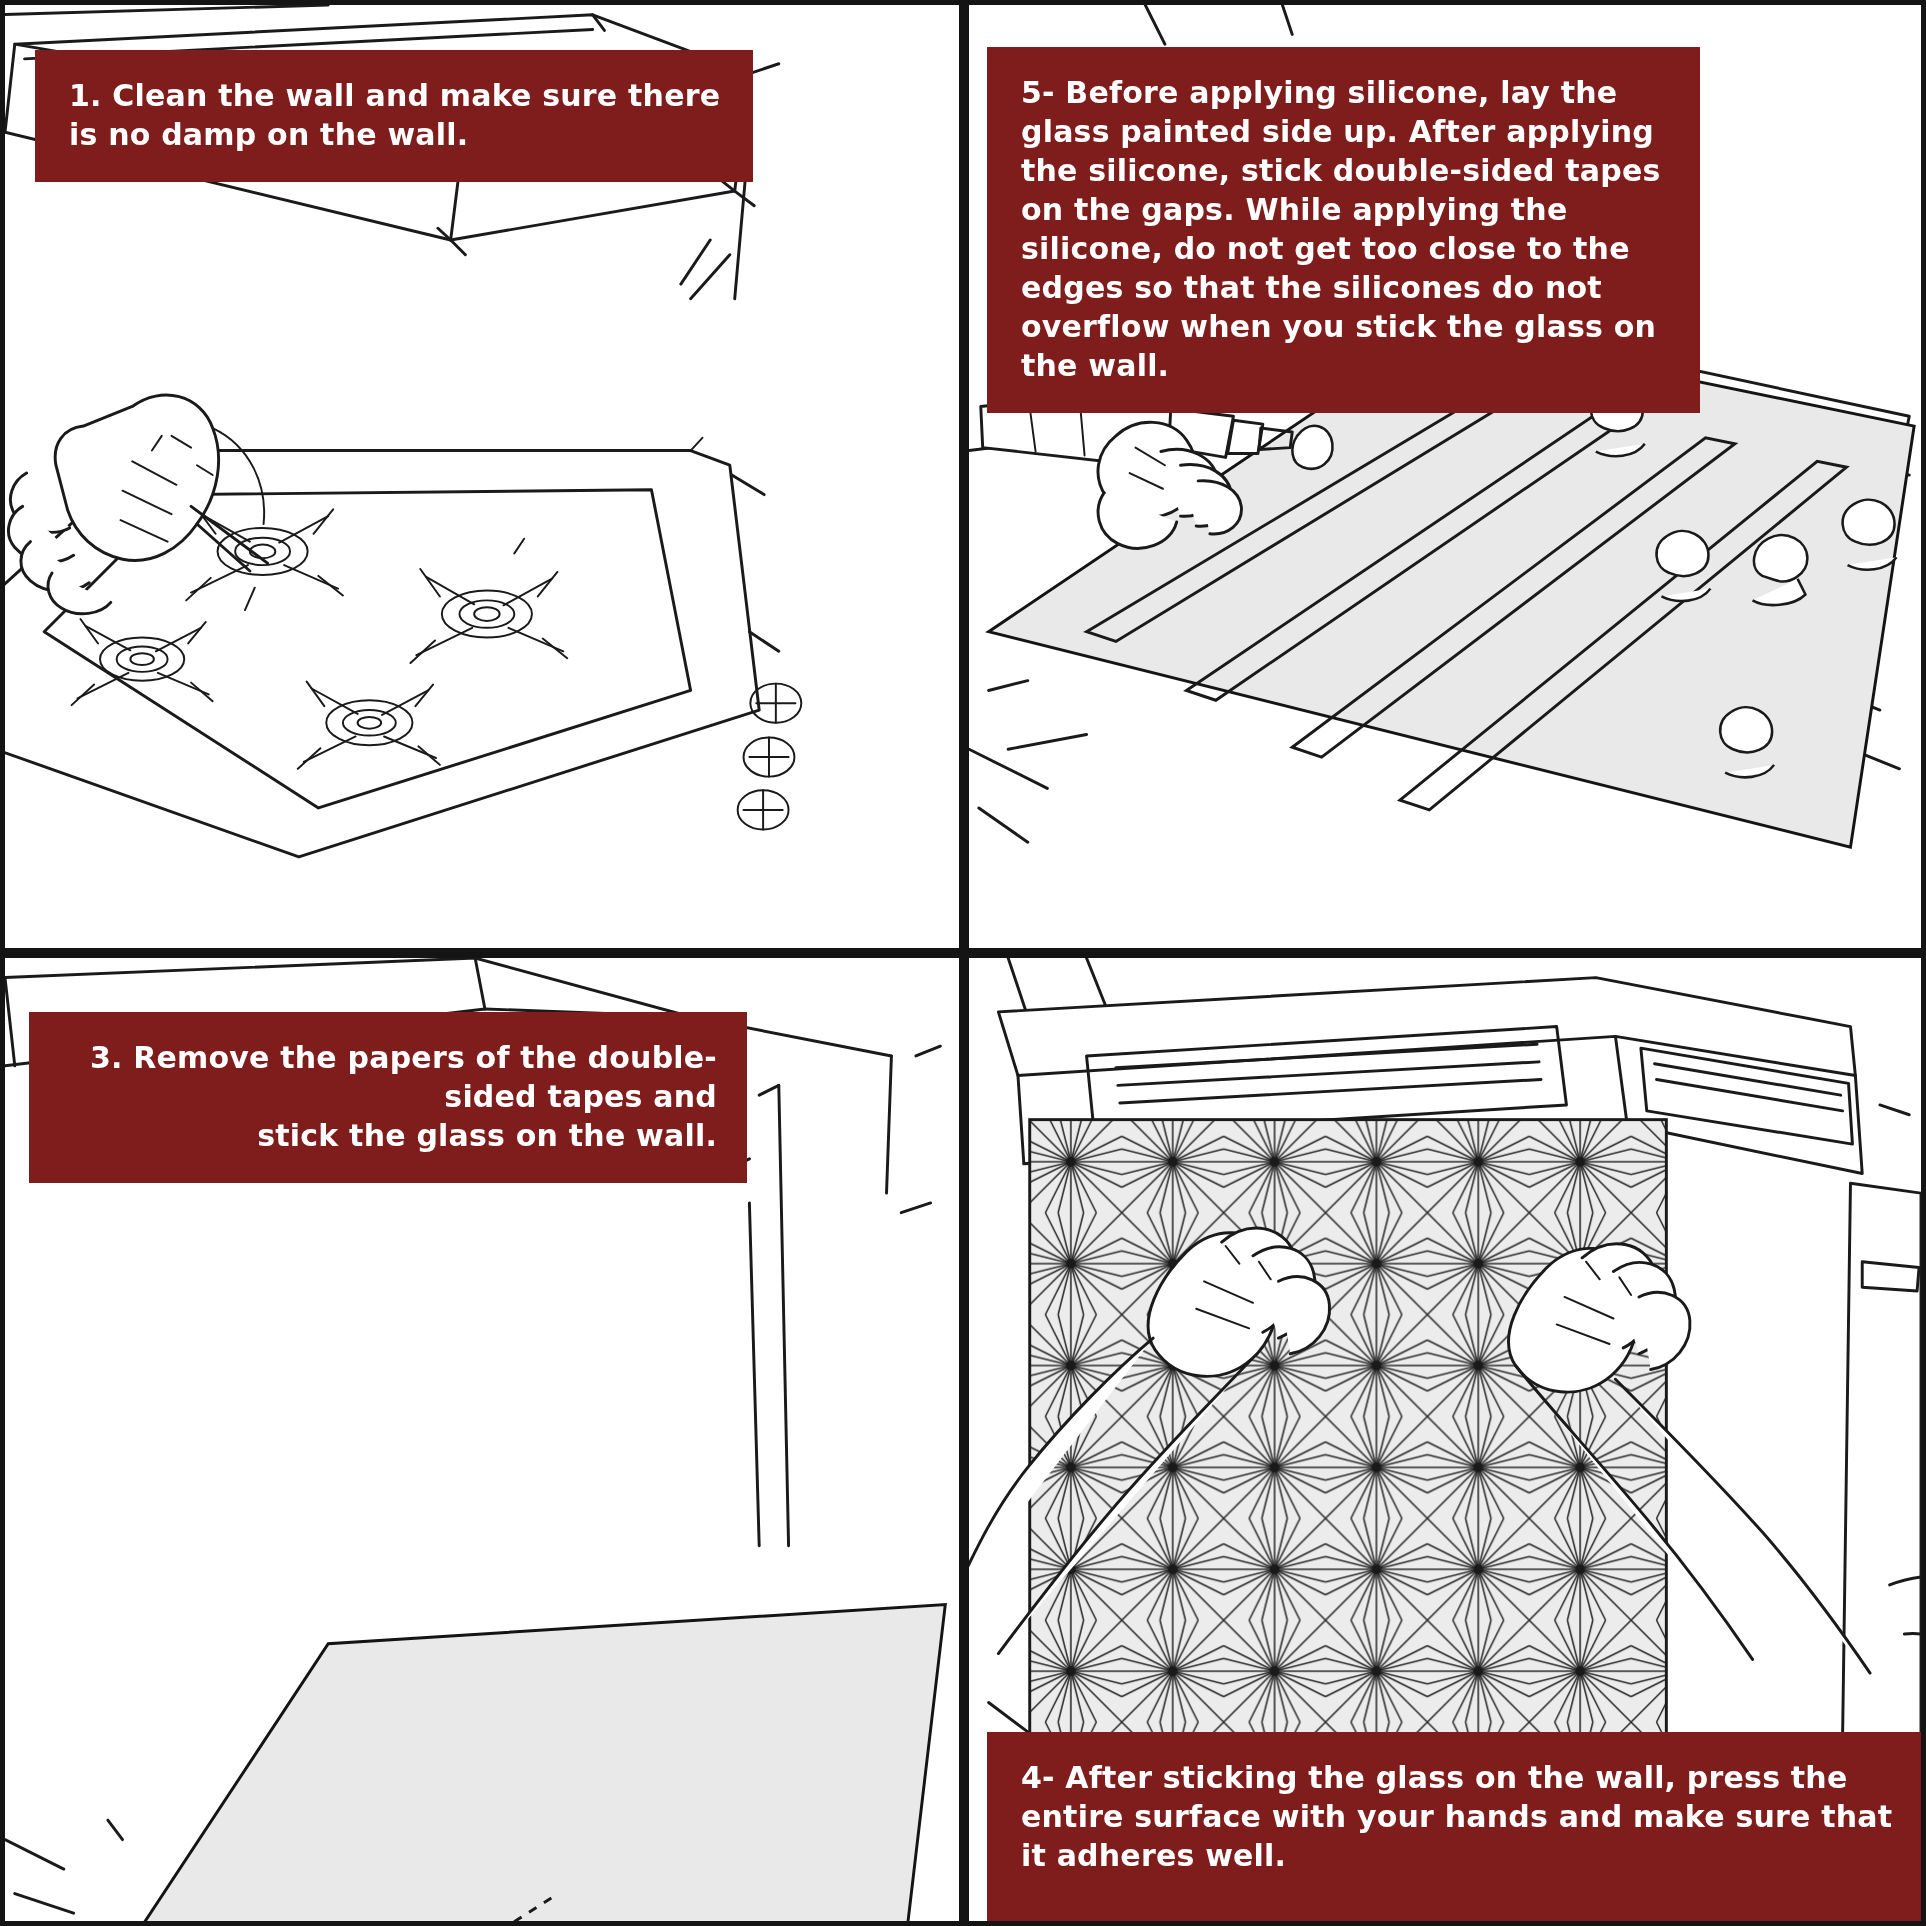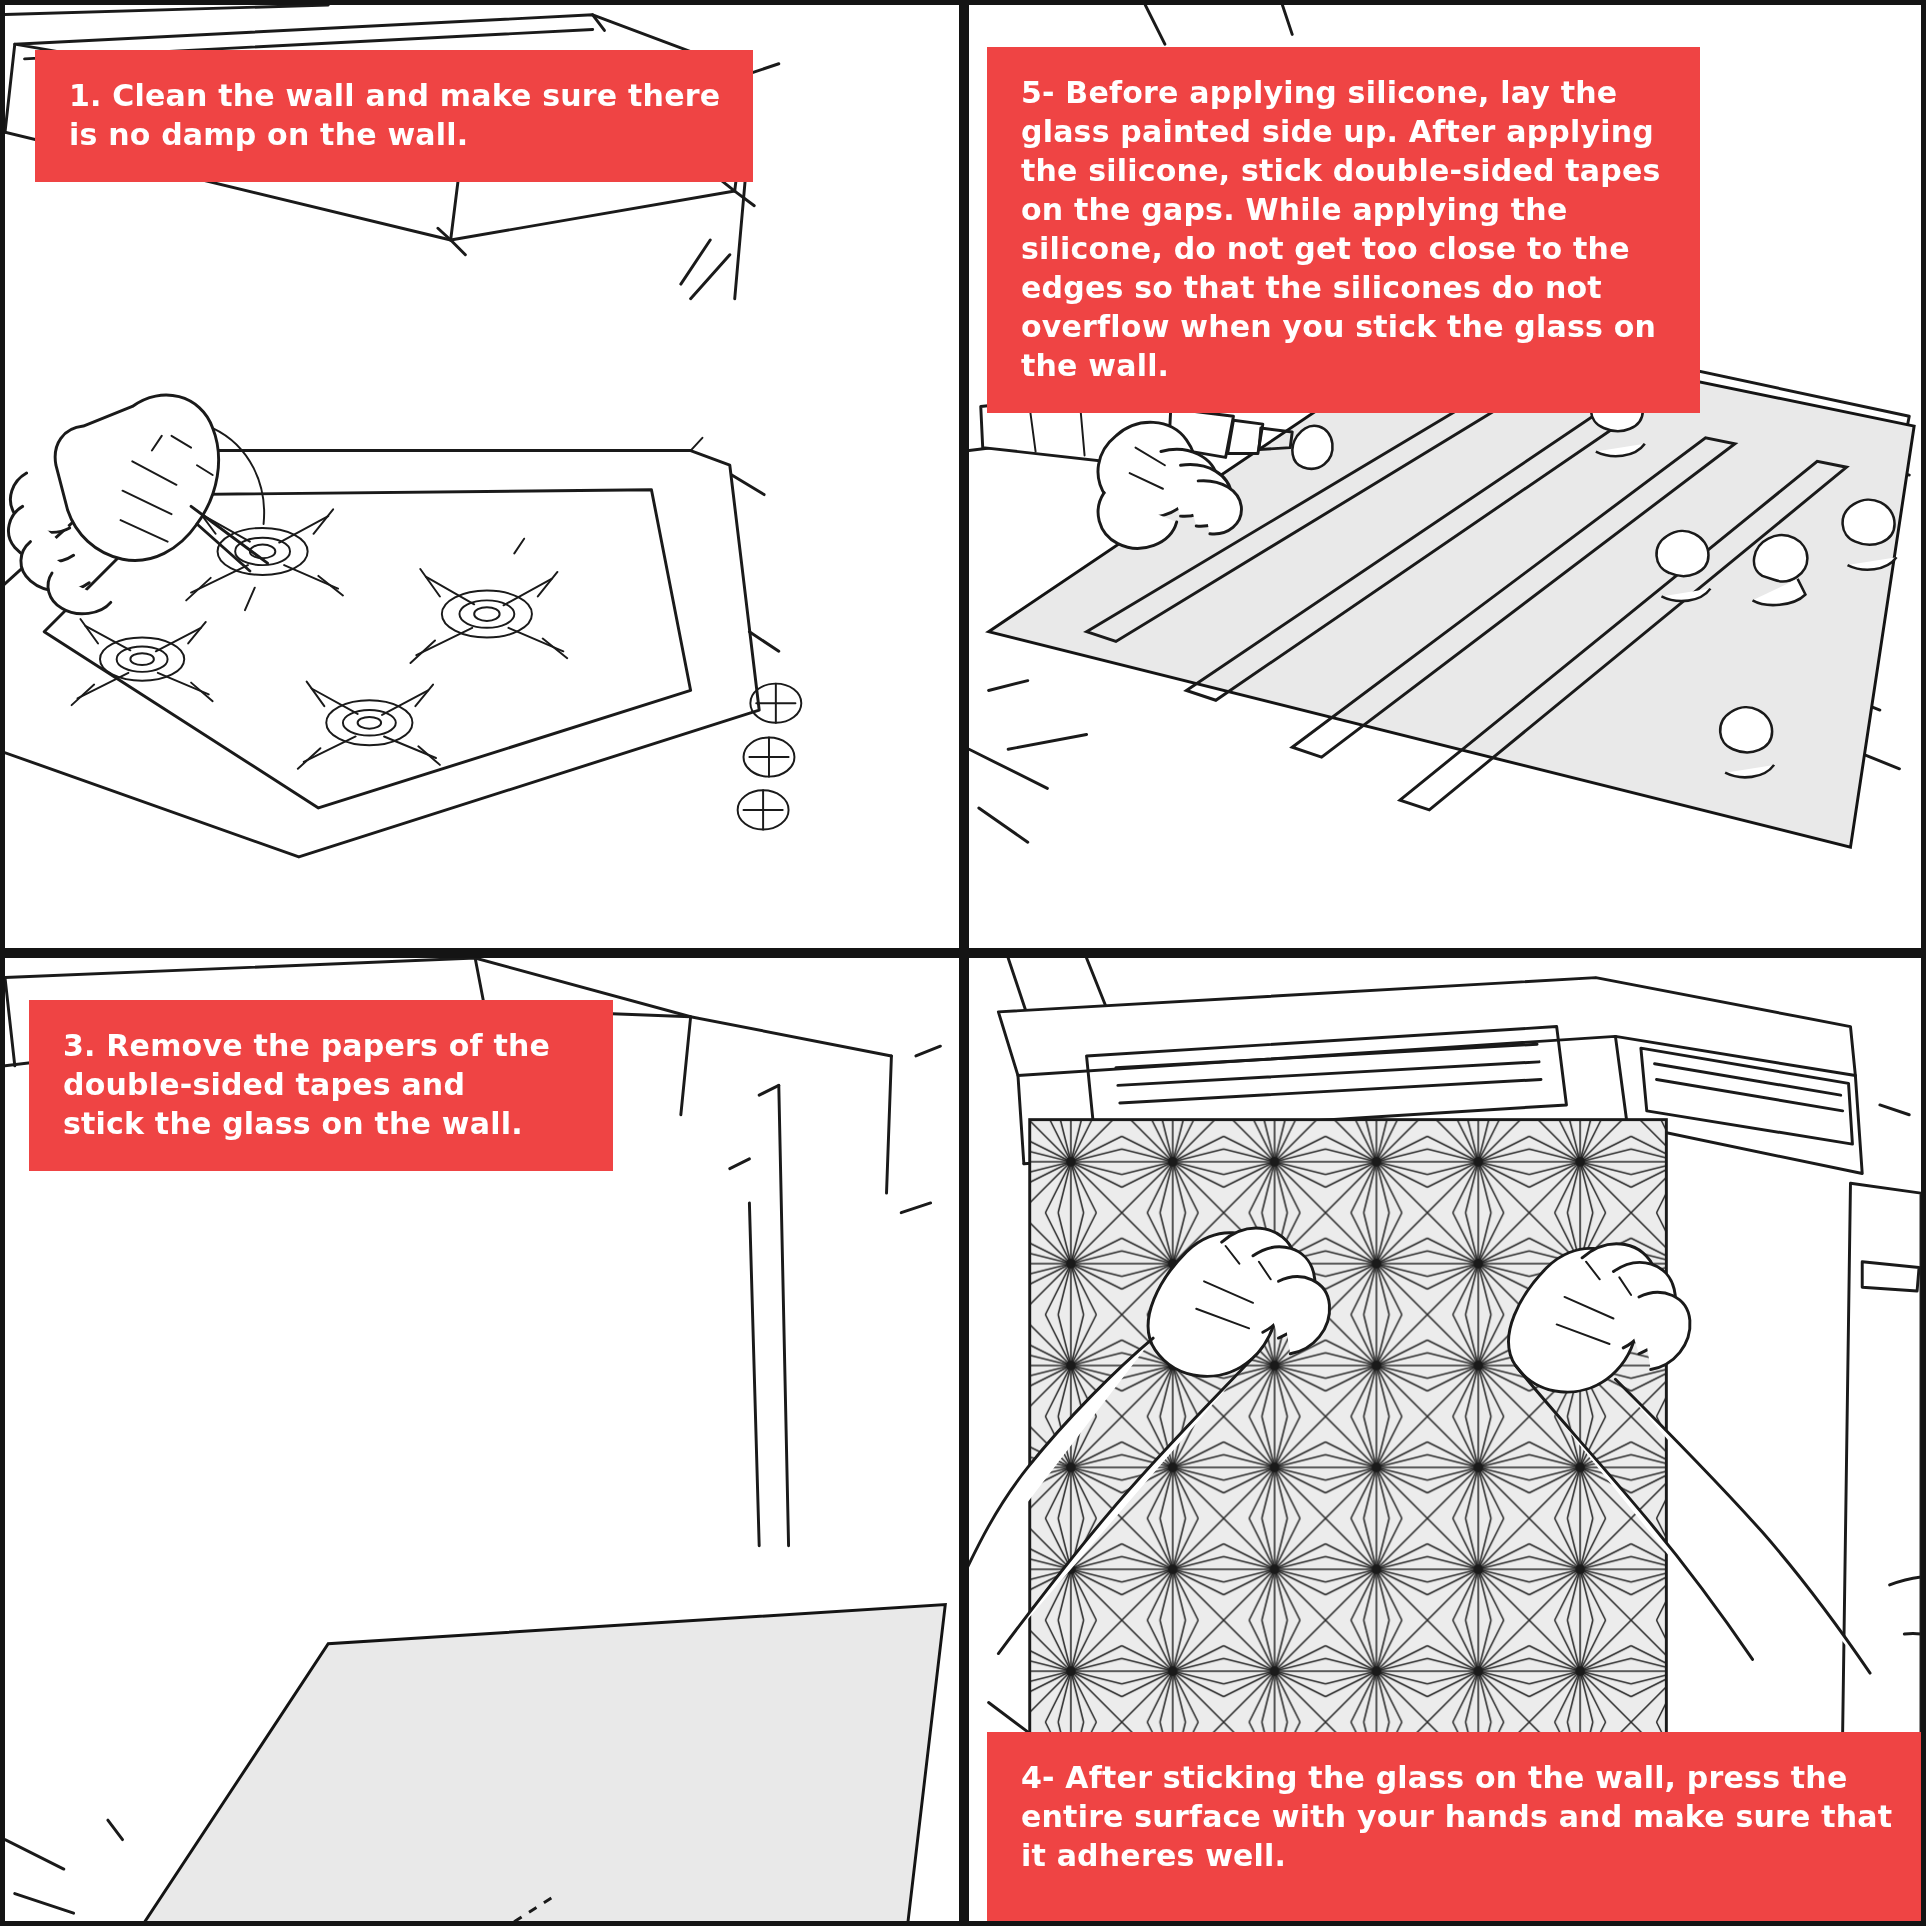--- a/index.html
+++ b/index.html
@@ -30,21 +30,21 @@
     box-sizing: border-box;
   }
   .panel svg.art {
     position: absolute;
     inset: 0;
     width: 100%;
     height: 100%;
   }
   .caption {
     position: absolute;
-    background: #ef4444;
+    background: #7f1d1d;
     color: #ffffff;
     font-size: 30px;
     line-height: 1.30;
     letter-spacing: 0.2px;
     font-weight: 600;
     padding: 26px 30px 28px 34px;
     box-sizing: border-box;
     white-space: pre-line;
     z-index: 5;
   }
@@ -56,22 +56,23 @@
   }
   
   #cap2 {
     left: 18px;
     top: 42px;
     width: 713px;
   }
   
   #cap3 {
     left: 24px;
-    top: 42px;
-    width: 584px;
+    top: 54px;
+    width: 718px;
+    text-align: right;
   }
   
   #cap4 {
     left: 18px;
     bottom: 0px;
     width: 941px;
     padding-bottom: 46px;
   }
   .glass-fill { fill: #e9e9e9; stroke: #141414; stroke-width: 3; }
   .ln { fill: none; stroke: #1a1a1a; stroke-width: 3; stroke-linecap: round; stroke-linejoin: round; }

